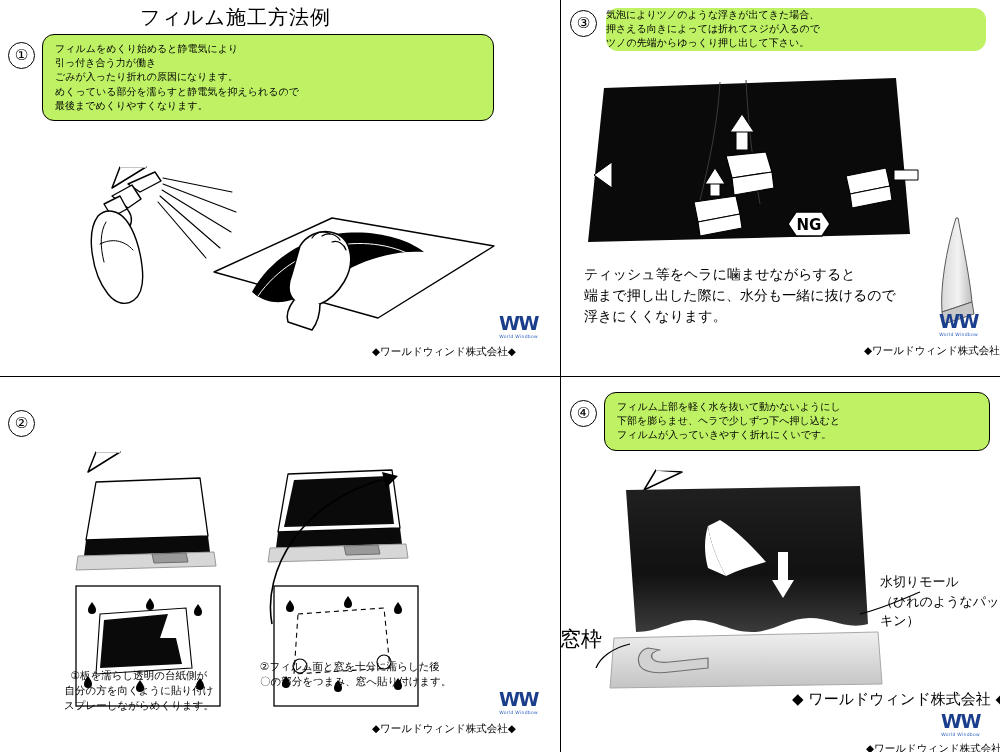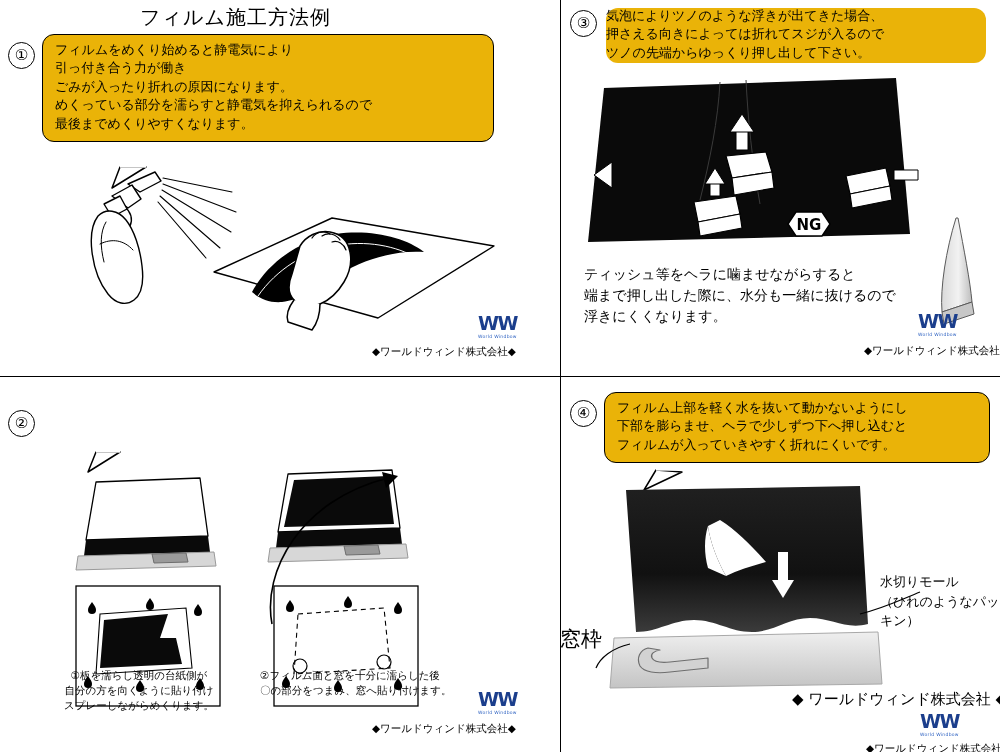--- a/index.html
+++ b/index.html
@@ -66,27 +66,26 @@
     line-height: 1;
     box-sizing: border-box;
     background: #fff;
   }
 
   
   .bubble {
     position: absolute;
     border: 1.5px solid #000;
     border-radius: 12px;
-    background: #eab308;
+    background: #bef264;
     box-sizing: border-box;
     padding: 7px 12px;
-    font-size: 13px;
+    font-size: 10px;
     line-height: 1.42;
     white-space: pre-line;
-    font-family: Liberation Mono, monospace;
   }
   .bubble.no-border {
     border: none;
     padding: 0;
   }
 
   
   .txt {
     position: absolute;
     font-size: 14px;
@@ -94,21 +93,21 @@
     white-space: pre-line;
   }
   .txt.caption {
     font-size: 10.5px;
     line-height: 1.45;
   }
 
   
   .logo {
     position: absolute;
-    text-align: left;
+    text-align: right;
     width: 60px;
   }
   .logo .mark {
     font-size: 19px;
     font-weight: bold;
     letter-spacing: -1.5px;
     color: #1b3e8c;
     line-height: 1;
     font-family: "DejaVu Sans", "Liberation Sans", sans-serif;
   }
@@ -337,21 +336,21 @@
         <path d="M286,300 c3,4 4,6 4,8 a4,4 0 0 1 -8,0 c0,-2 1,-4 4,-8 z"></path>
         <path d="M338,304 c3,4 4,6 4,8 a4,4 0 0 1 -8,0 c0,-2 1,-4 4,-8 z"></path>
         <path d="M398,302 c3,4 4,6 4,8 a4,4 0 0 1 -8,0 c0,-2 1,-4 4,-8 z"></path>
       </g>
     </svg>
 
     <div class="txt caption" style="left:64px; top:292px;text-align:center;">①板を濡らし透明の台紙側が
   自分の方を向くように貼り付け
   スプレーしながらめくります。</div>
 
-    <div class="txt caption" style="left:260px; top:292px;">②フィルム面と窓を十分に濡らした後
+    <div class="txt caption" style="left:260px; top:283px;">②フィルム面と窓を十分に濡らした後
   〇の部分をつまみ、窓へ貼り付けます。</div>
 
     <div class="logo" style="left:478px; top:314px;">
       <div class="mark">WW</div>
       <div class="sub">World Windbow</div>
     </div>
     <div class="company" style="left:372px; top:346px;">◆ワールドウィンド株式会社◆</div>
   </div>
 
   <div class="quad" id="quad-4">

